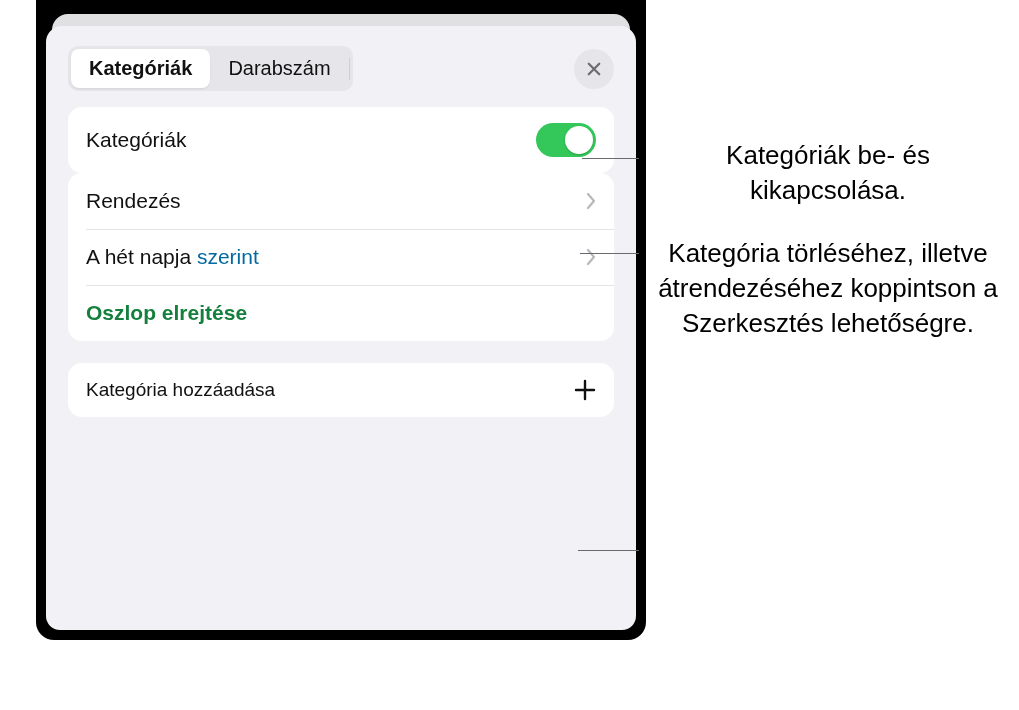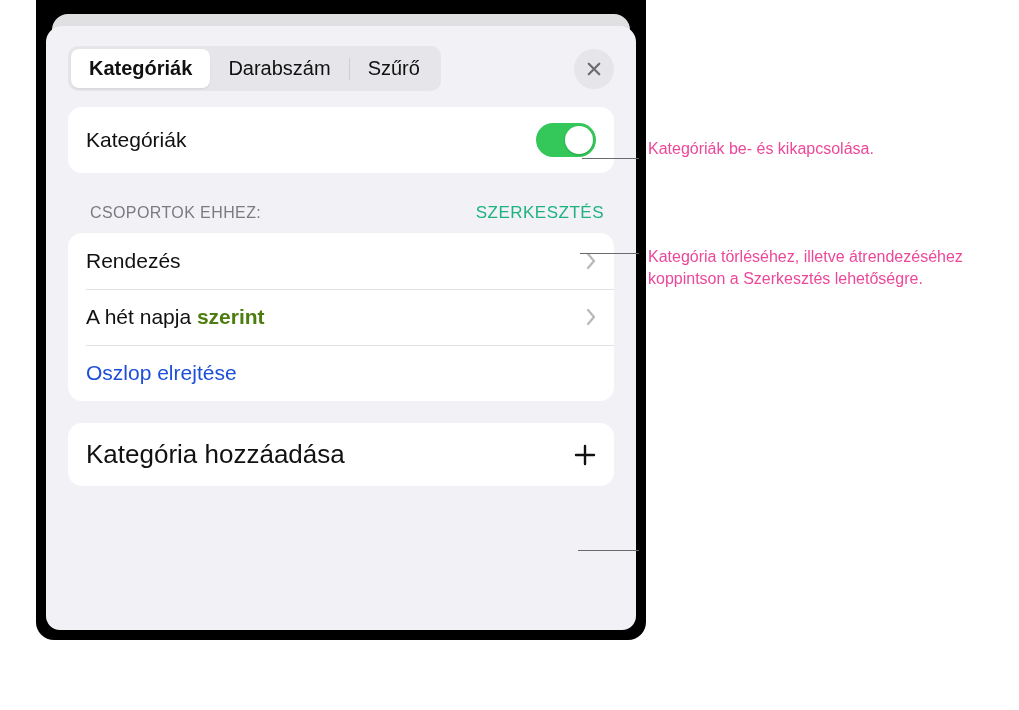--- a/index.html
+++ b/index.html
@@ -106,22 +106,22 @@
       color: #111;
       position: relative;
     }
     .row + .row::before {
       content: "";
       position: absolute;
       left: 18px; right: 0; top: 0;
       height: 1px;
       background: #e3e3e7;
     }
-    .row.link { color: #1d4ed8; font-weight: 400; }
-    .row .muted { color: #4d7c0f; font-weight: 700; }
+    .row.link { color: #15803d; font-weight: 700; }
+    .row .muted { color: #0369a1; font-weight: 400; }
     .toggle {
       width: 60px; height: 34px;
       background: #34c759;
       border-radius: 17px;
       position: relative;
       cursor: pointer;
     }
     .toggle::after {
       content: "";
       position: absolute;
@@ -147,30 +147,31 @@
       cursor: pointer;
       padding-right: 4px;
     }
     .chev {
       width: 10px; height: 18px;
       flex: 0 0 auto;
     }
     .plus-icon {
       width: 22px; height: 22px;
     }
-    .add-row { font-size: 26px; }
+    .add-row { font-size: 19px; }
     .gap { height: 22px; }
 
     
     .callout {
       position: absolute;
-      font-size: 16px;
+      font-size: 26px;
       line-height: 1.35;
-      color: #ec4899;
+      color: #000000;
       width: 360px;
+      text-align: center;
     }
     .leader {
       position: absolute;
       height: 1px;
       background: #6a6a6e;
     }
   </style>
 </head>
 <body>
 
@@ -183,44 +184,37 @@
 
         <div class="sheet-header">
           <div class="seg">
             <div class="seg-item active">
               <span>Kategóriák</span>
             </div>
             <div class="seg-item">
               <span>Darabszám</span>
             </div>
             <div class="seg-sep"></div>
-            <div class="seg-item">
-              <span>Szűrő</span>
-            </div>
           </div>
           <div class="close-btn">
             <svg viewBox="0 0 24 24">
               <path d="M5 5 L19 19 M19 5 L5 19" stroke="#6c6c72" stroke-width="3" stroke-linecap="round" fill="none"></path>
             </svg>
           </div>
         </div>
 
         <div class="content">
 
           <div class="card">
             <div class="row">
               <span>Kategóriák</span>
               <div class="toggle"></div>
             </div>
           </div>
 
-          <div class="section-header">
-            <span>CSOPORTOK EHHEZ:</span>
-            <span class="edit">SZERKESZTÉS</span>
-          </div>
 
           <div class="card">
             <div class="row">
               <span>Rendezés</span>
               <svg class="chev" viewBox="0 0 10 18">
                 <path d="M2 2 L8 9 L2 16" stroke="#b7b7bd" stroke-width="2.2" fill="none" stroke-linecap="round" stroke-linejoin="round"></path>
               </svg>
             </div>
             <div class="row">
               <span>
@@ -251,17 +245,17 @@
     </div>
   </div>
 
   <div class="leader" style="left:582px; top:158px; width:57px;"></div>
   <div class="leader" style="left:580px; top:253px; width:59px;"></div>
   <div class="leader" style="left:578px; top:550px; width:61px;"></div>
 
   <div class="callout" style="left:648px; top:138px;">
     <span>Kategóriák be- és kikapcsolása.</span>
   </div>
-  <div class="callout" style="left:648px; top:246px;">
+  <div class="callout" style="left:648px; top:236px;">
     <span>Kategória törléséhez, illetve átrendezéséhez koppintson a Szerkesztés lehetőségre.</span>
   </div>
 
 </div>
 
 </body></html>

